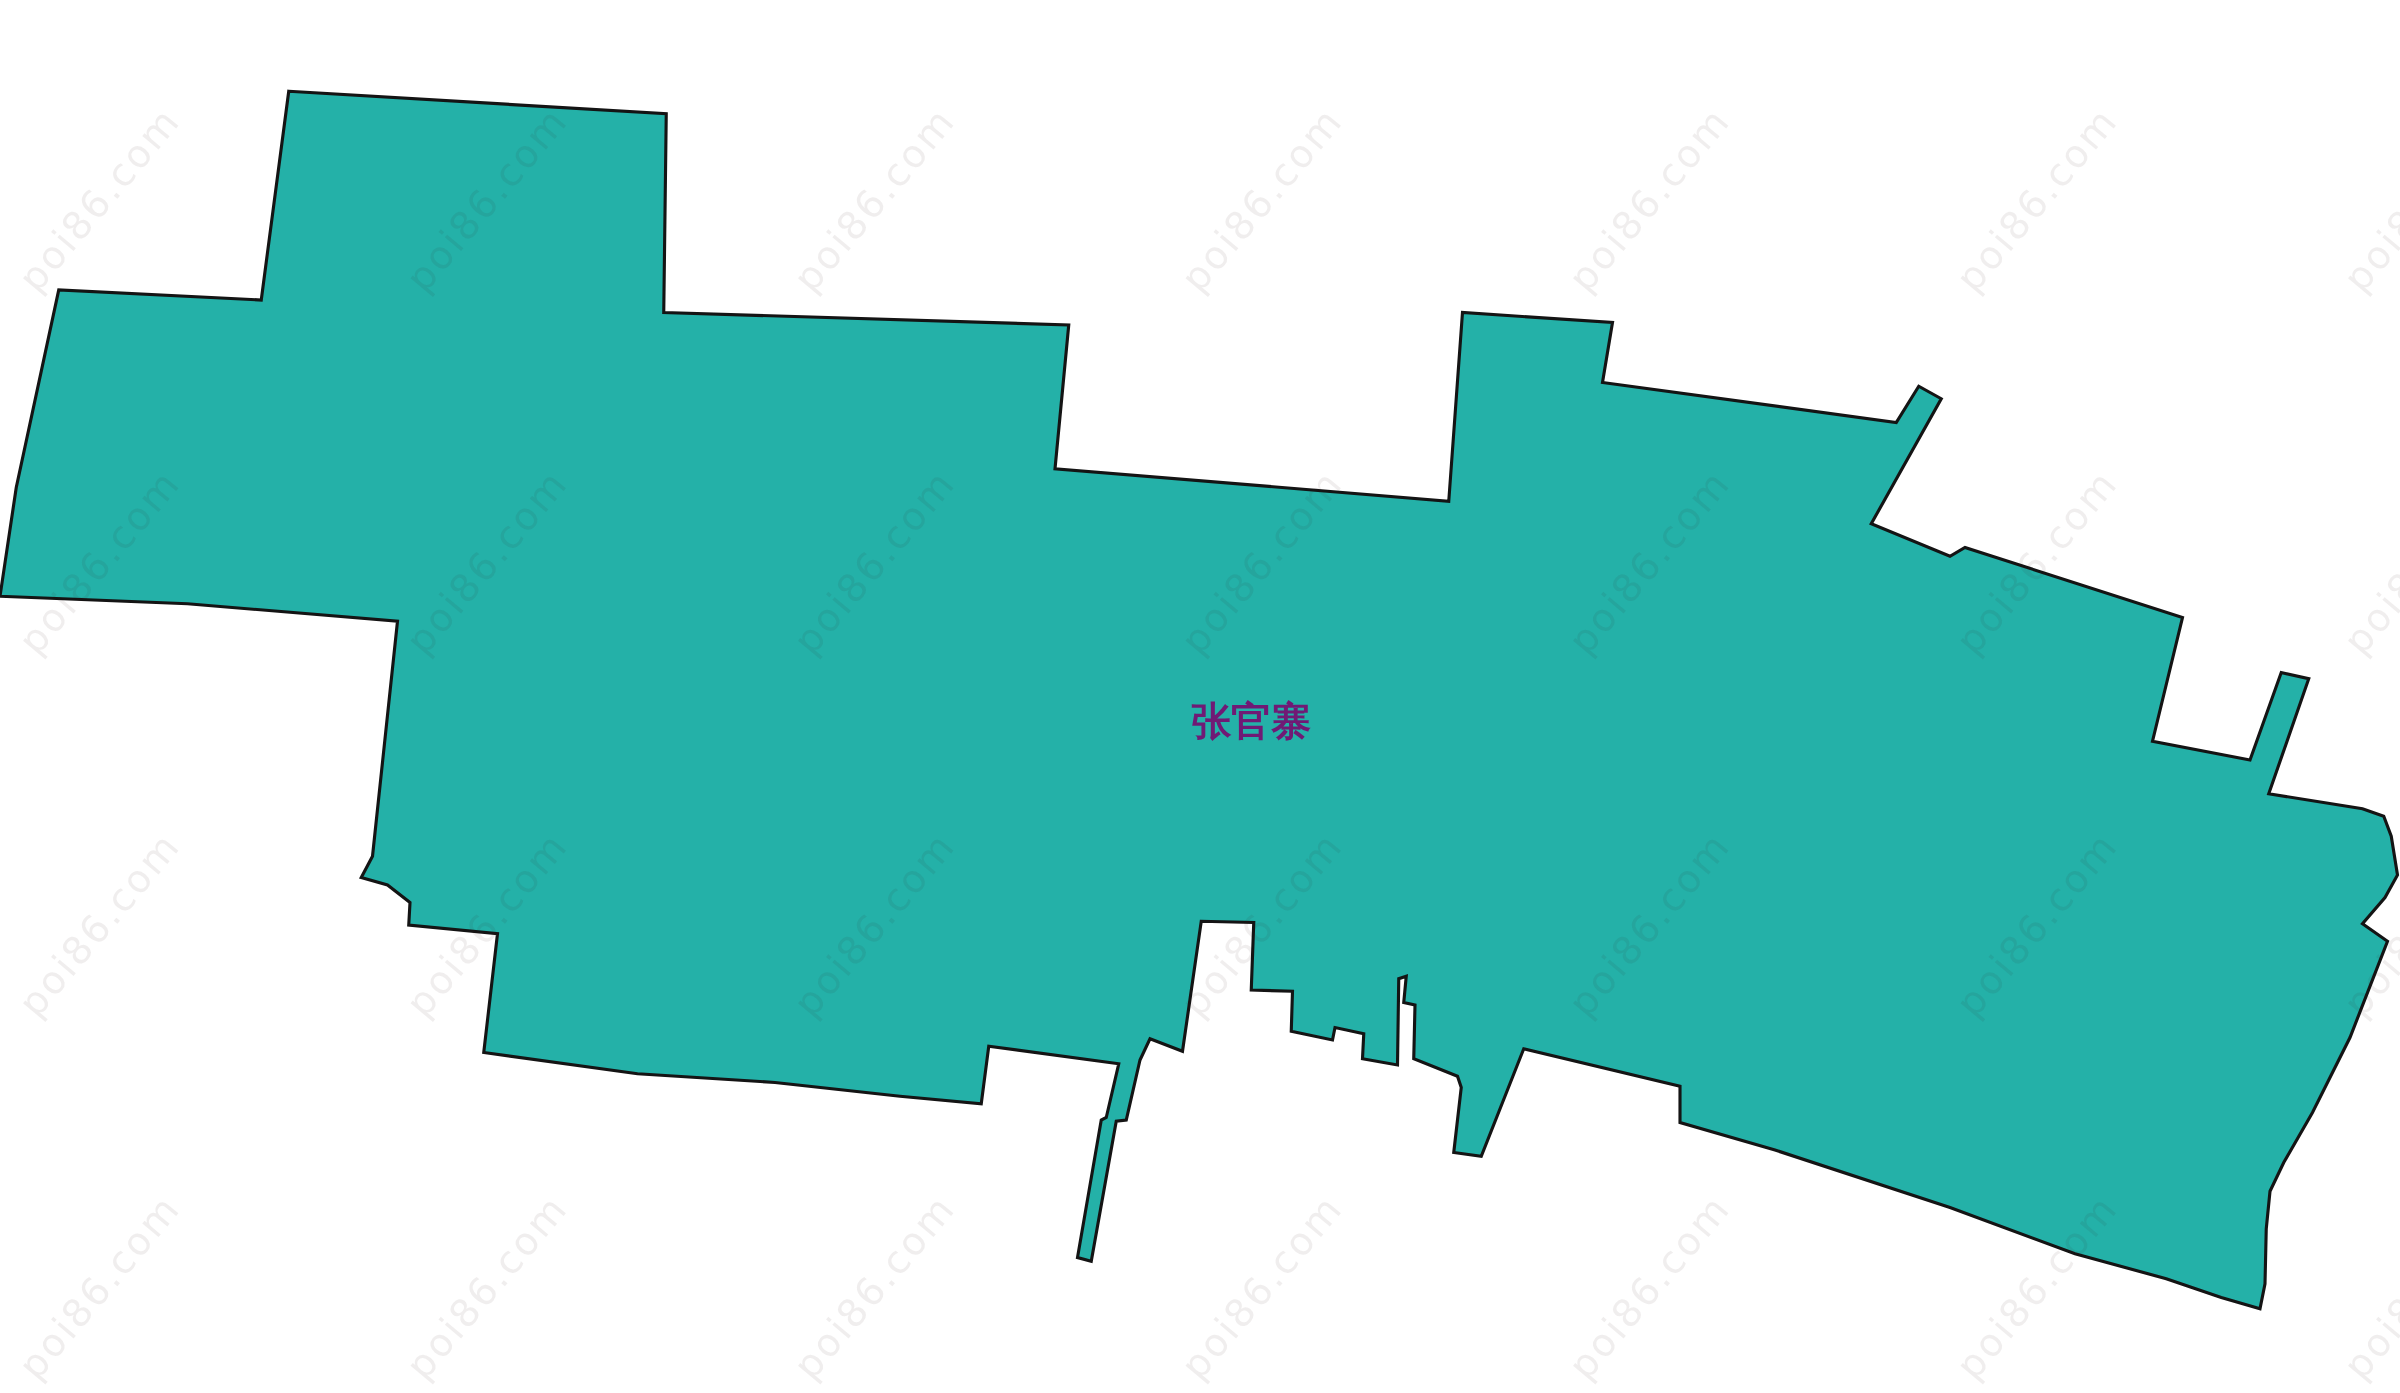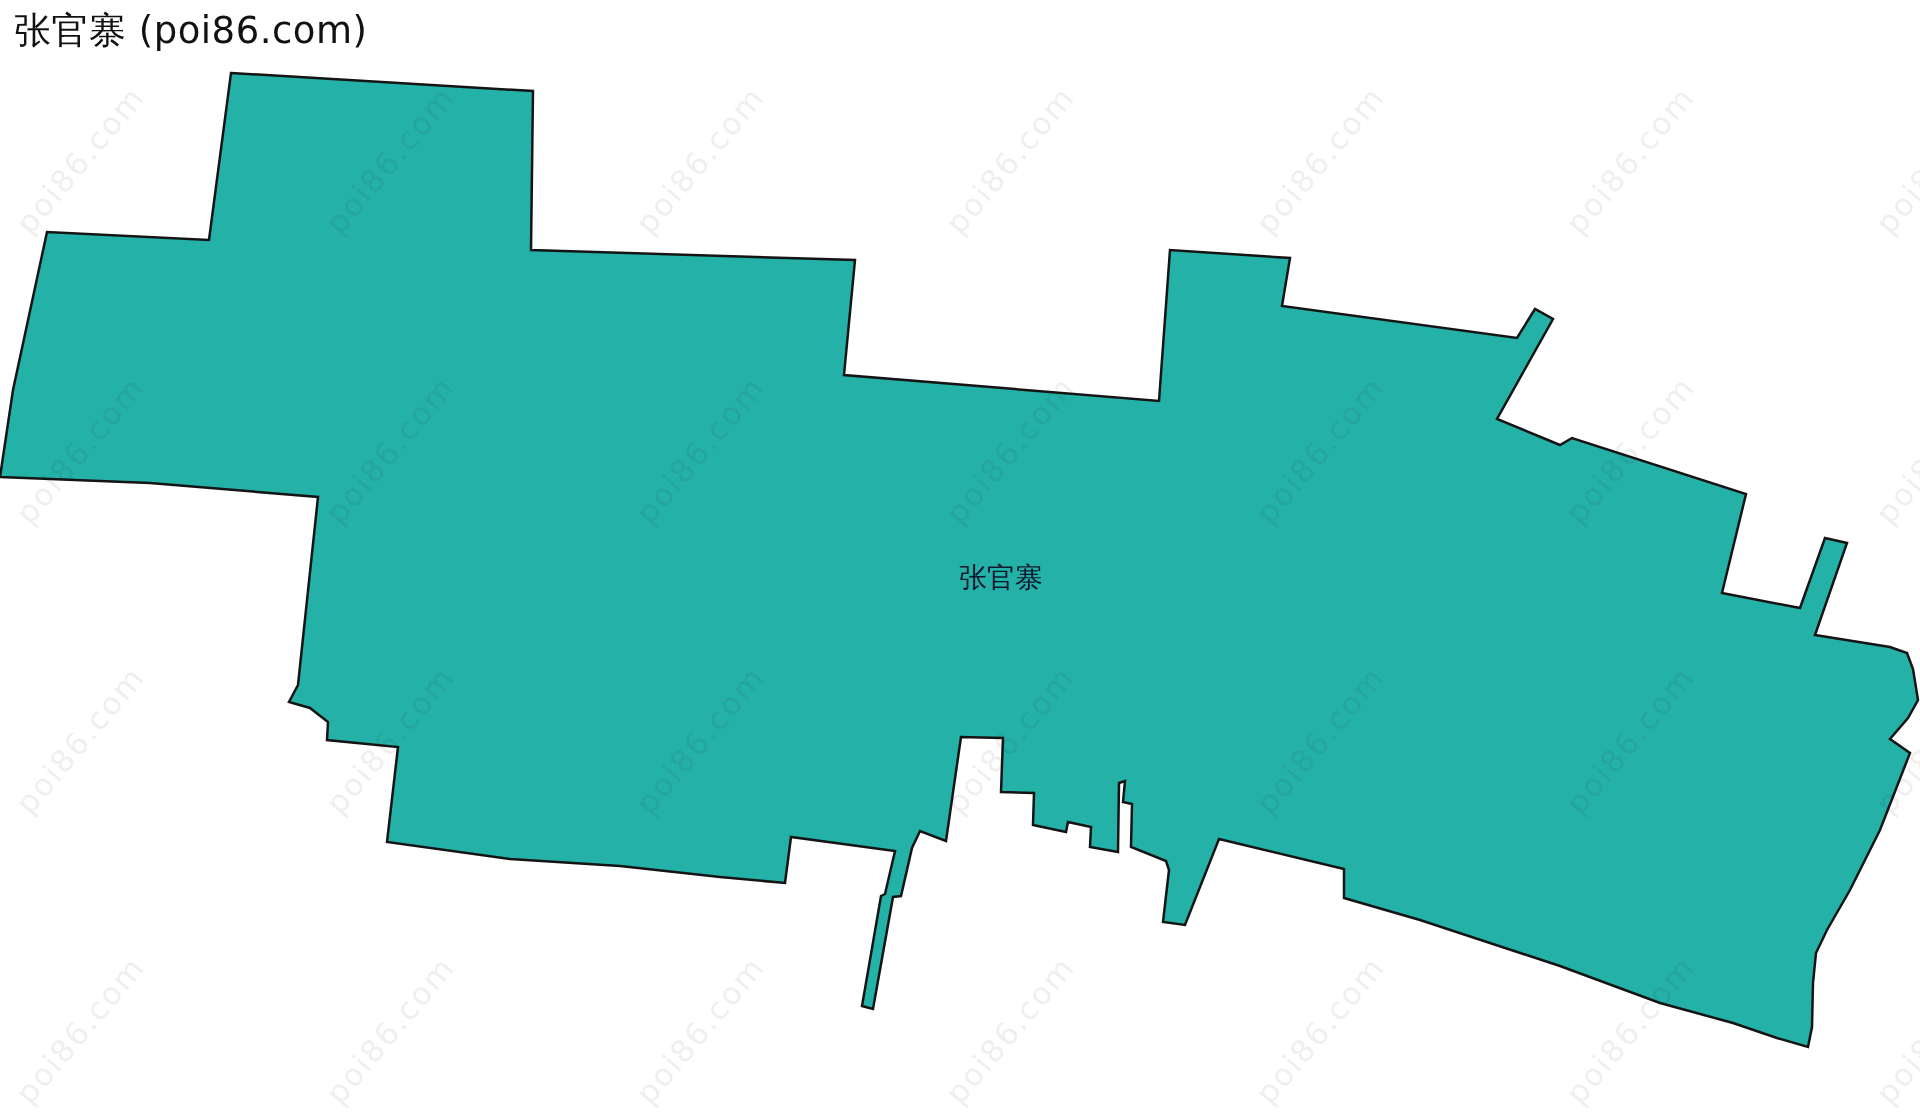--- a/index.html
+++ b/index.html
@@ -32,23 +32,23 @@
     font-size: 37px;
     font-weight: 500;
     color: #111111;
     letter-spacing: 0.5px;
     white-space: nowrap;
     z-index: 30;
   }
   .region-label {
     position: absolute;
     transform: translate(-50%, -50%);
-    font-size: 28px;
-    font-weight: 400;
-    color: #0f172a;
+    font-size: 32px;
+    font-weight: 700;
+    color: #701a75;
     white-space: nowrap;
     z-index: 25;
   }
   #watermark-layer {
     position: absolute;
     left: 0;
     top: 0;
     width: 1920px;
     height: 1114px;
     z-index: 20;
@@ -97,17 +97,16 @@
       <div class="watermark" style="left: 1940px; top: 740px; color: rgba(60, 30, 30, 0.075); transform: translate(-50%, -50%) rotate(-50deg);">poi86.com</div>
       <div class="watermark" style="left: 80px; top: 1030px; color: rgba(60, 30, 30, 0.075); transform: translate(-50%, -50%) rotate(-50deg);">poi86.com</div>
       <div class="watermark" style="left: 390px; top: 1030px; color: rgba(60, 30, 30, 0.075); transform: translate(-50%, -50%) rotate(-50deg);">poi86.com</div>
       <div class="watermark" style="left: 700px; top: 1030px; color: rgba(60, 30, 30, 0.075); transform: translate(-50%, -50%) rotate(-50deg);">poi86.com</div>
       <div class="watermark" style="left: 1010px; top: 1030px; color: rgba(60, 30, 30, 0.075); transform: translate(-50%, -50%) rotate(-50deg);">poi86.com</div>
       <div class="watermark" style="left: 1320px; top: 1030px; color: rgba(60, 30, 30, 0.075); transform: translate(-50%, -50%) rotate(-50deg);">poi86.com</div>
       <div class="watermark" style="left: 1630px; top: 1030px; color: rgba(60, 30, 30, 0.075); transform: translate(-50%, -50%) rotate(-50deg);">poi86.com</div>
       <div class="watermark" style="left: 1940px; top: 1030px; color: rgba(60, 30, 30, 0.075); transform: translate(-50%, -50%) rotate(-50deg);">poi86.com</div>
     </div>
 
-  <div class="page-title">张官寨 (poi86.com)</div>
 
   <div id="region-label" class="region-label" style="left: 1001px; top: 578px;">张官寨</div>
 
 </div>
 
 </body></html>

